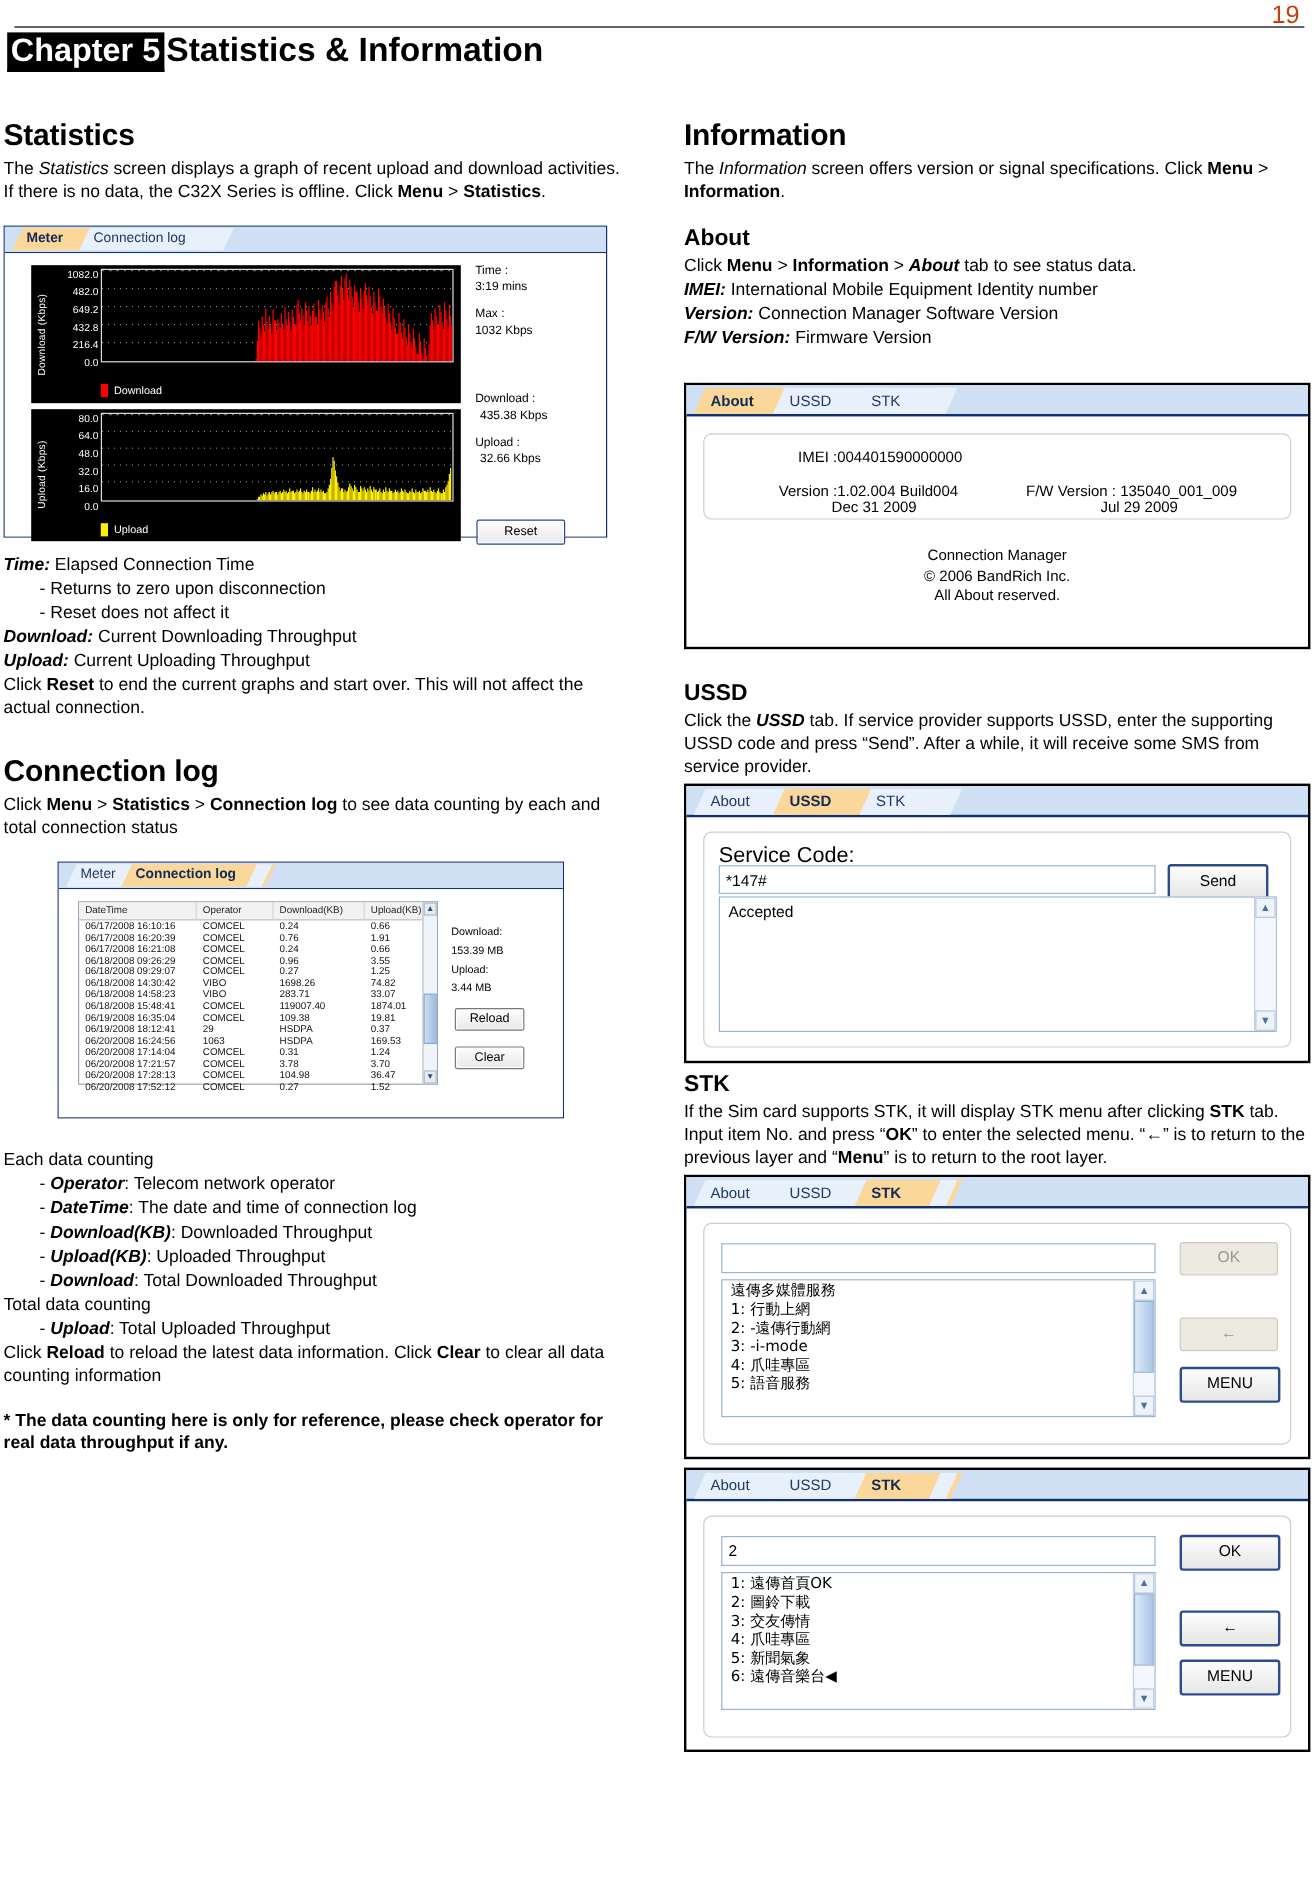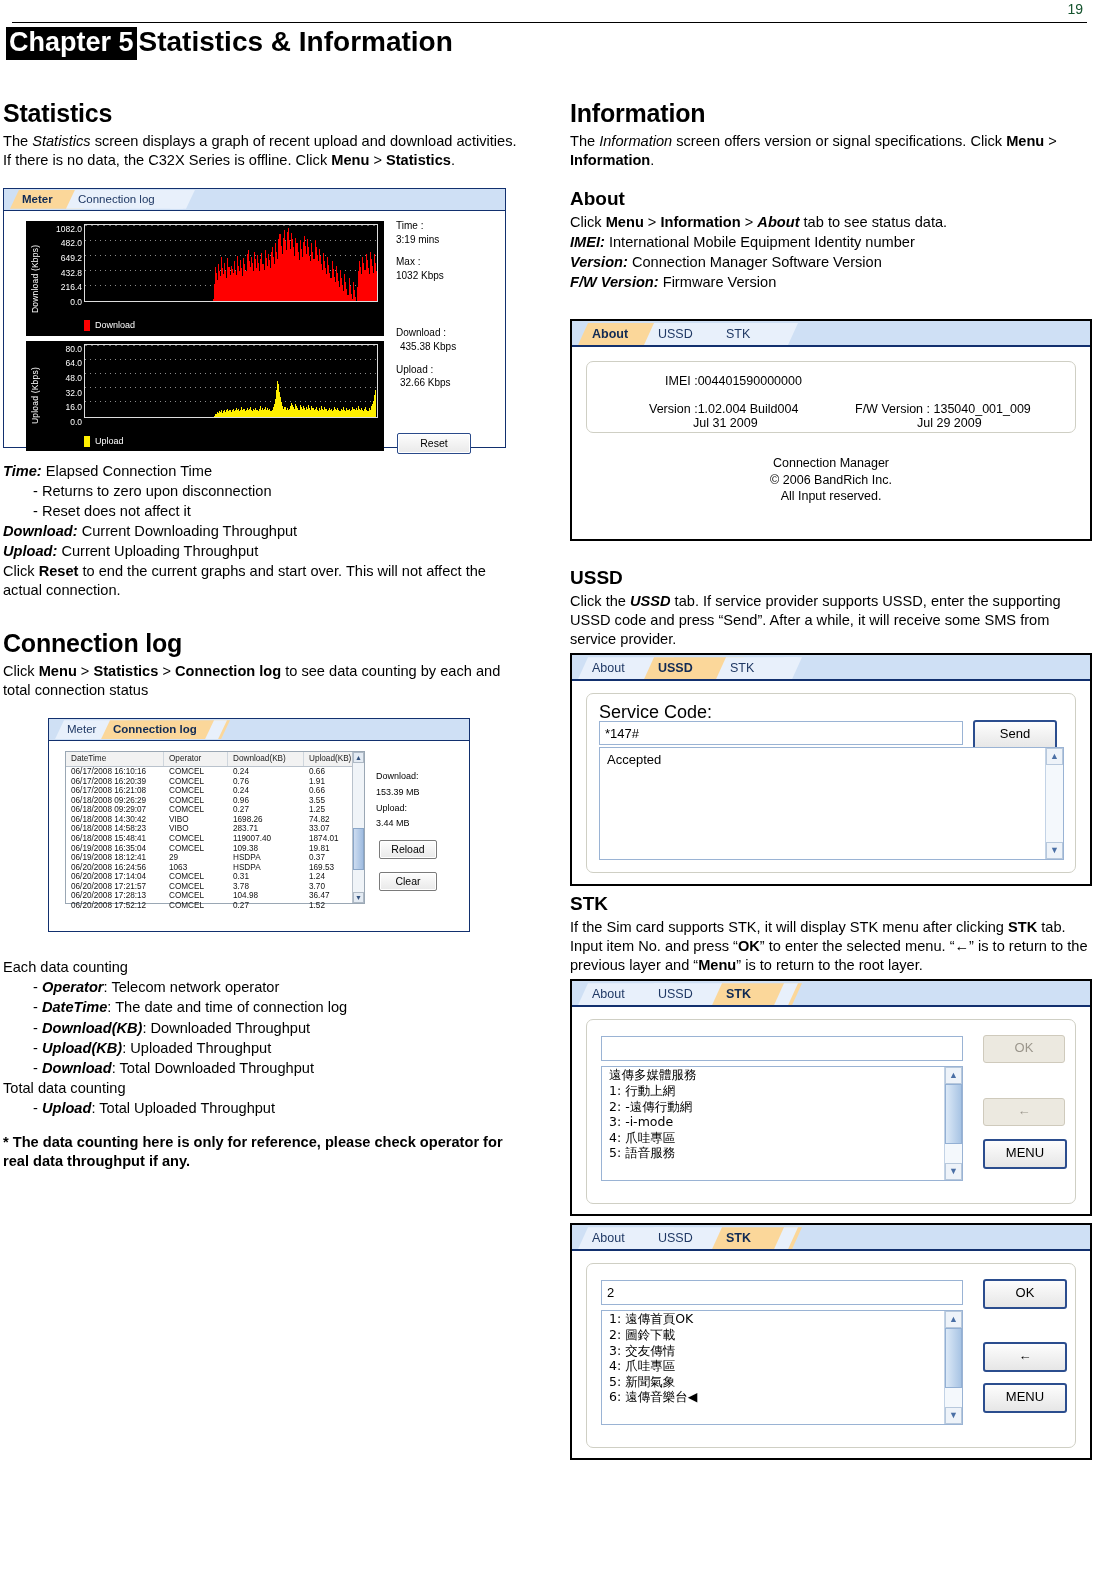--- a/index.html
+++ b/index.html
@@ -7,21 +7,21 @@
     width:1095px; height:1569px;
     background:#ffffff;
     font-family:"Liberation Sans", sans-serif;
     color:#000;
     position:relative;
     overflow:hidden;
   }
   
   .page-num {
     position:absolute; right:12px; top:1px;
-    font-size:14px; color:#14532d;
+    font-size:21px; color:#c2410c;
   }
   .hdr-rule {
     position:absolute; left:12px; right:8px; top:22px;
     border-top:1.5px solid #000;
   }
   .chapter-line {
     position:absolute; left:6px; top:26px;
     display:flex; align-items:baseline;
   }
   .chapter-tag {
@@ -1050,20 +1050,21 @@
   <div class="spacer-lg"></div>
 
   <p class="body tight">Each data counting</p>
   <p class="body tight ind1">- <span class="bi">Operator</span><span>: Telecom network operator</span></p>
   <p class="body tight ind1">- <span class="bi">DateTime</span><span>: The date and time of connection log</span></p>
   <p class="body tight ind1">- <span class="bi">Download(KB)</span><span>: Downloaded Throughput</span></p>
   <p class="body tight ind1">- <span class="bi">Upload(KB)</span><span>: Uploaded Throughput</span></p>
   <p class="body tight ind1">- <span class="bi">Download</span><span>: Total Downloaded Throughput</span></p>
   <p class="body tight">Total data counting</p>
   <p class="body tight ind1">- <span class="bi">Upload</span><span>: Total Uploaded Throughput</span></p>
+  <p class="body"><span>Click </span><b>Reload</b><span> to reload the latest data information.    Click </span><b>Clear</b><span> to clear all data counting information</span></p>
 
   <div class="spacer-md"></div>
   <p class="body" style="font-weight:bold;">* The data counting here is only for reference, please check operator for real data throughput if any.</p>
 </div>
 
 <div class="col col-right">
 
   <h2 class="sec">Information</h2>
   <p class="body"><span>The </span><i>Information</i><span> screen offers version or signal specifications. Click </span><b>Menu</b><span> &gt; </span><b>Information</b><span>.</span></p>
 
@@ -1082,31 +1083,31 @@
       <div class="app-tab active" style="left:6px;width:72px;">About</div>
       <div class="app-tab" style="left:72px;width:72px;">USSD</div>
       <div class="app-tab" style="left:140px;width:62px;">STK</div>
       <div class="app-tab-stub" style="left:198px;"></div>
     </div>
     <div class="app-body">
       <div class="group-box about-box">
         <div class="about-imei">IMEI :004401590000000</div>
         <div class="about-ver">
           <div>Version :1.02.004 Build004</div>
-          <div class="d">Jul 31 2009</div>
+          <div class="d">Dec 31 2009</div>
         </div>
         <div class="about-fw">
           <div>F/W Version :   135040_001_009</div>
           <div class="d">Jul 29 2009</div>
         </div>
       </div>
       <div class="about-foot">
         <div>Connection Manager</div>
         <div>© 2006 BandRich Inc.</div>
-        <div>All Input reserved.</div>
+        <div>All About reserved.</div>
       </div>
     </div>
   </div>
 
   <div class="spacer-lg"></div>
 
   <h3 class="sub">USSD</h3>
   <p class="body"><span>Click the </span><span class="bi">USSD</span><span> tab. If service provider supports USSD, enter the supporting USSD code and press “Send”. After a while, it will receive some SMS from service provider.</span></p>
 
   <div class="app-shot ussd-shot">

